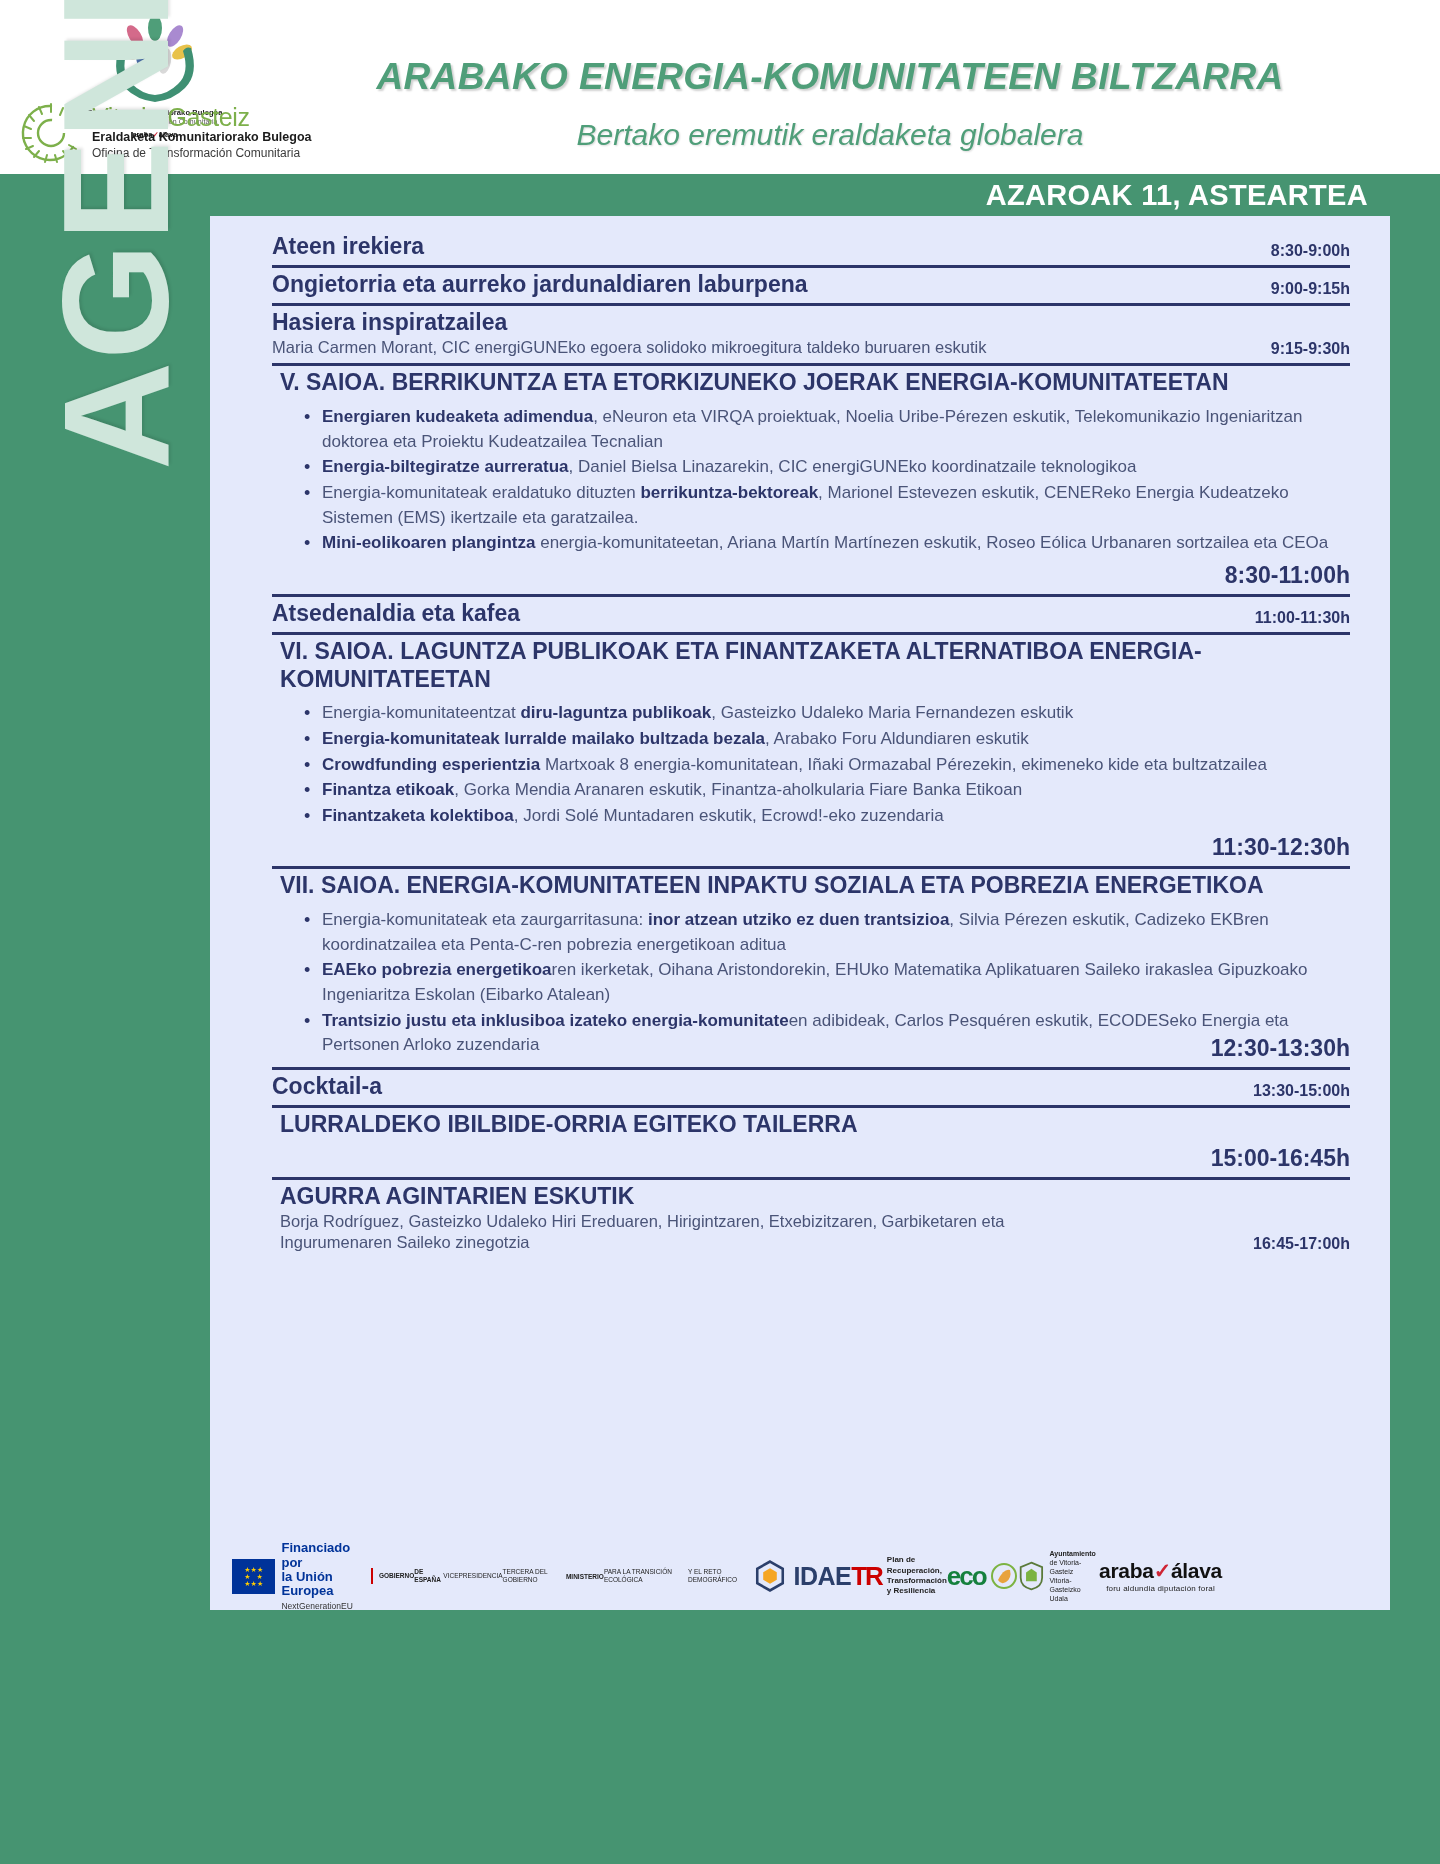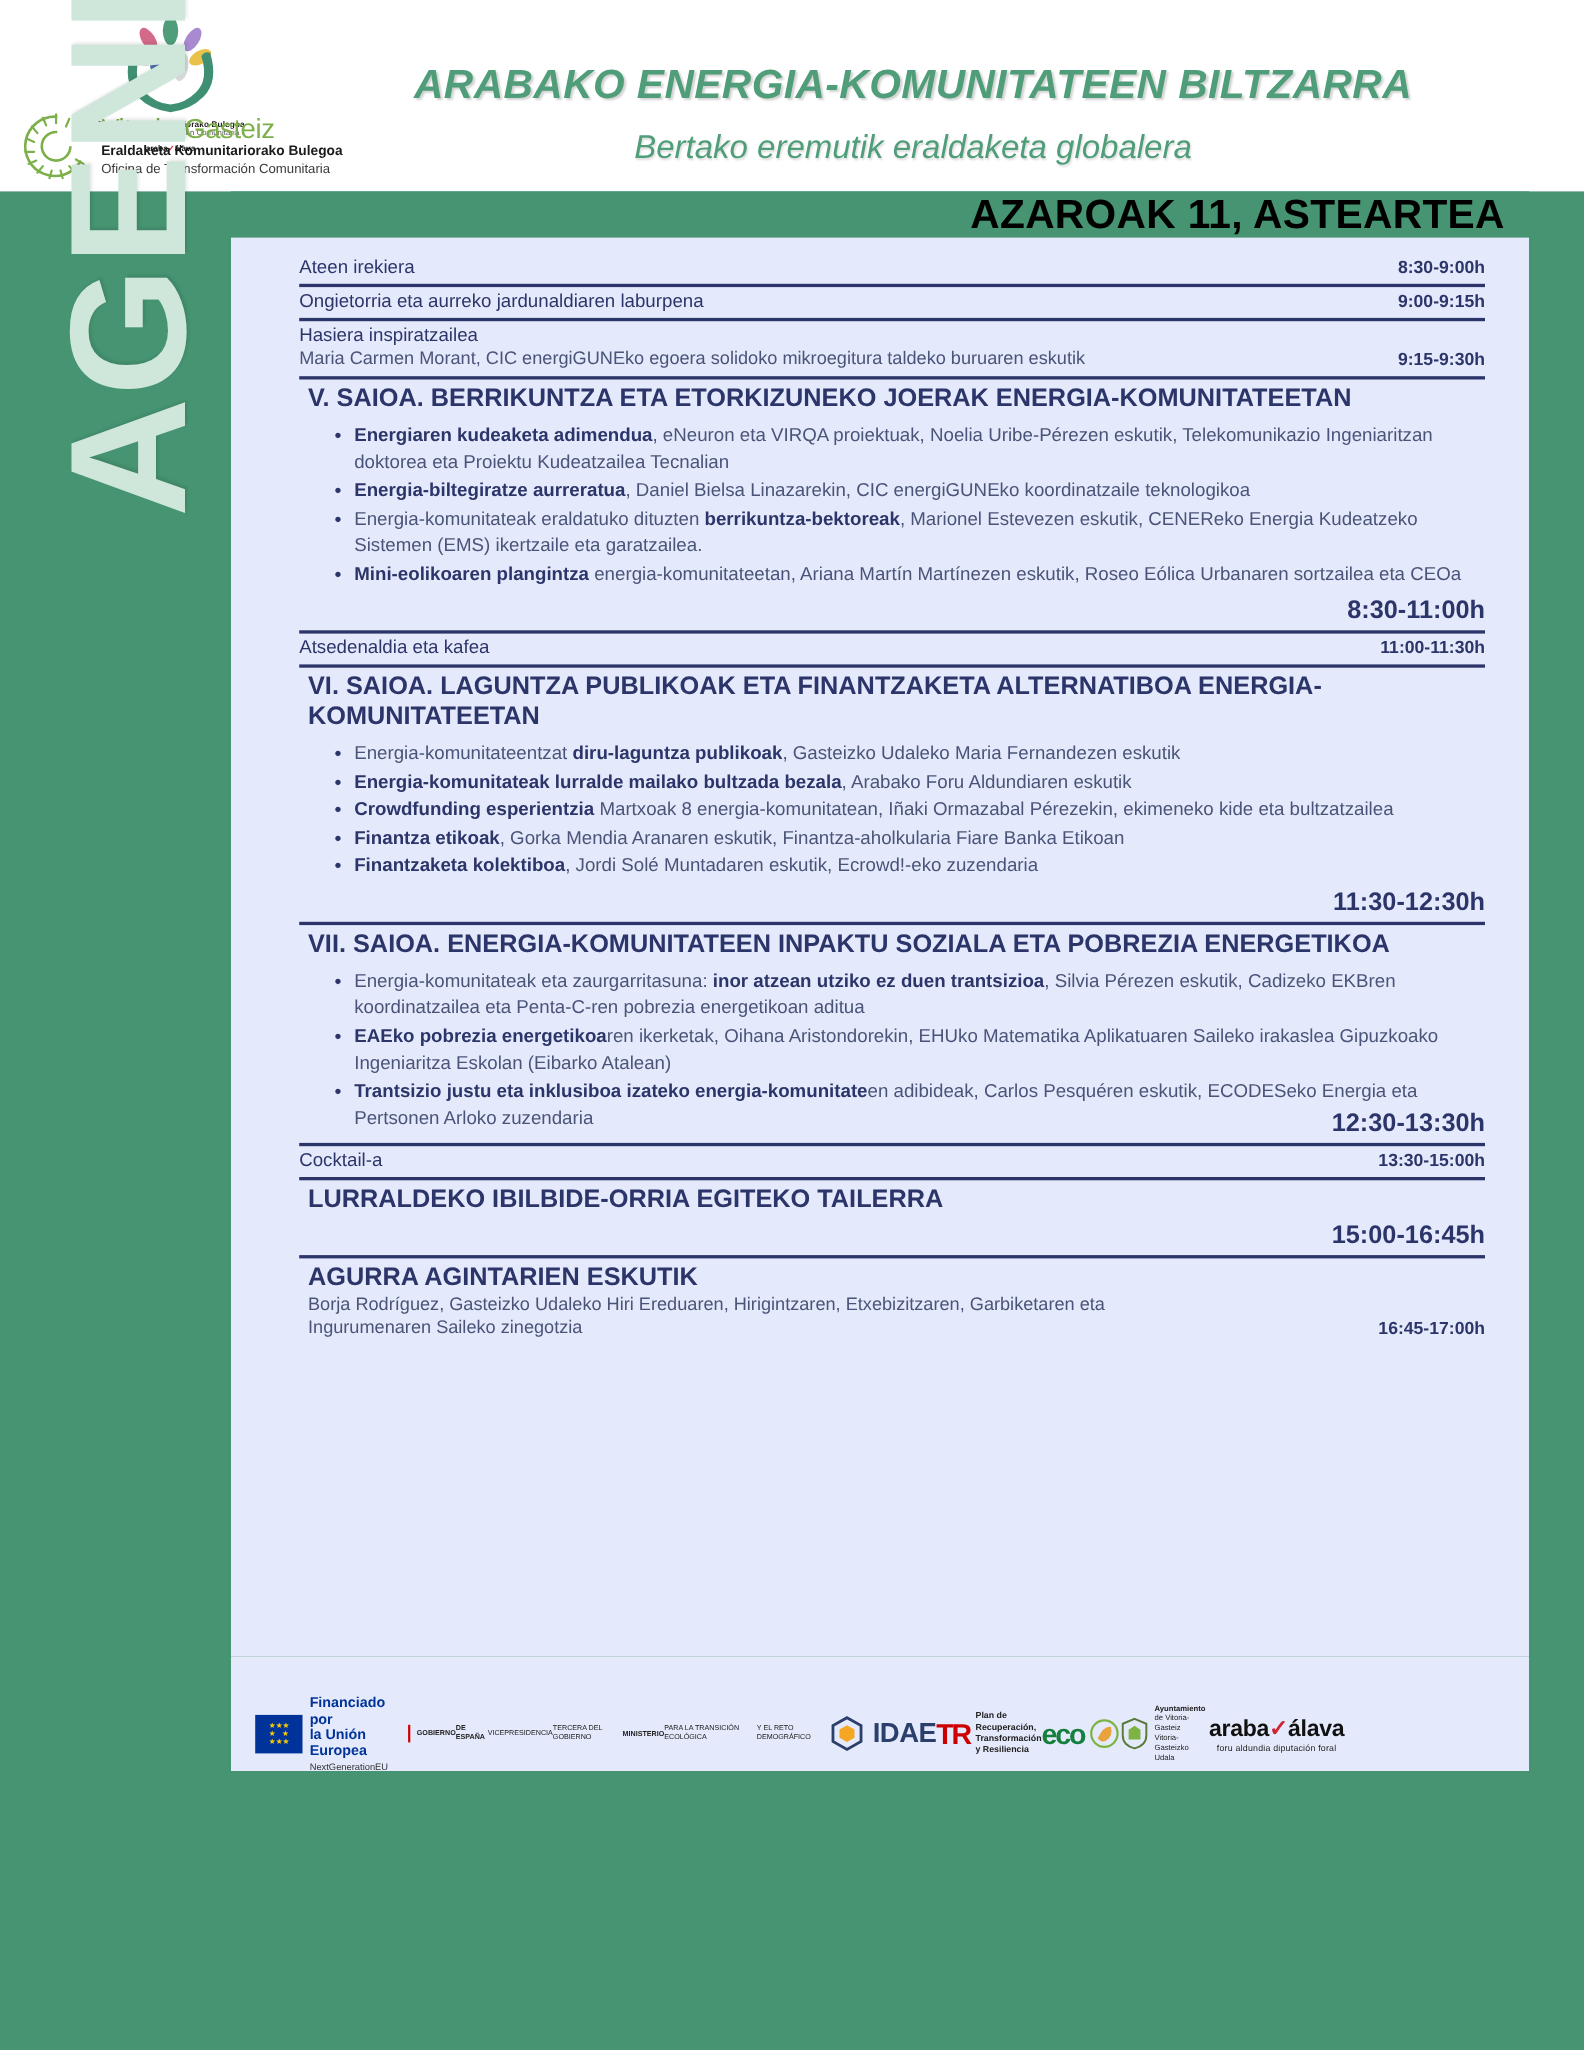--- a/index.html
+++ b/index.html
@@ -81,21 +81,21 @@
     text-shadow: 2px 2px 3px rgba(0,0,0,.10);
   }
 
   
   .date-bar {
     position:absolute; left: 210px; top: 174px; width: 1180px; height: 42px;
     background: #469471;
     display:flex; align-items:center; justify-content:flex-end;
   }
   .date-bar span {
-    color:#000000; font-size: 37px; font-weight: 800; letter-spacing: .3px;
+    color:#ffffff; font-size: 29px; font-weight: 800; letter-spacing: .3px;
     padding-right: 22px;
   }
 
   
   .panel {
     position:absolute; left: 210px; top: 216px;
     width: 1180px; height: 1290px;
     background:#e4e9fb;
     padding: 14px 40px 10px 62px;
   }
@@ -105,21 +105,21 @@
     border-bottom: 3px solid #2c3569;
     padding: 3px 0 5px 0;
   }
   .row.noline { border-bottom: none; }
   .row:first-child { border-top: none; }
 
   .r-head {
     display:flex; align-items:flex-end; justify-content:space-between;
   }
   .r-title {
-    font-size: 17px; font-weight: 400; color:#2c3569; line-height:1.18;
+    font-size: 23px; font-weight: 700; color:#2c3569; line-height:1.18;
   }
   .r-time {
     font-size: 16px; font-weight: 700; color:#2c3569; white-space:nowrap;
     padding-left: 14px;
   }
   .r-sub {
     font-size: 16.5px; color:#4a5478; line-height: 1.28; margin-top: 1px;
     max-width: 790px;
   }
 

